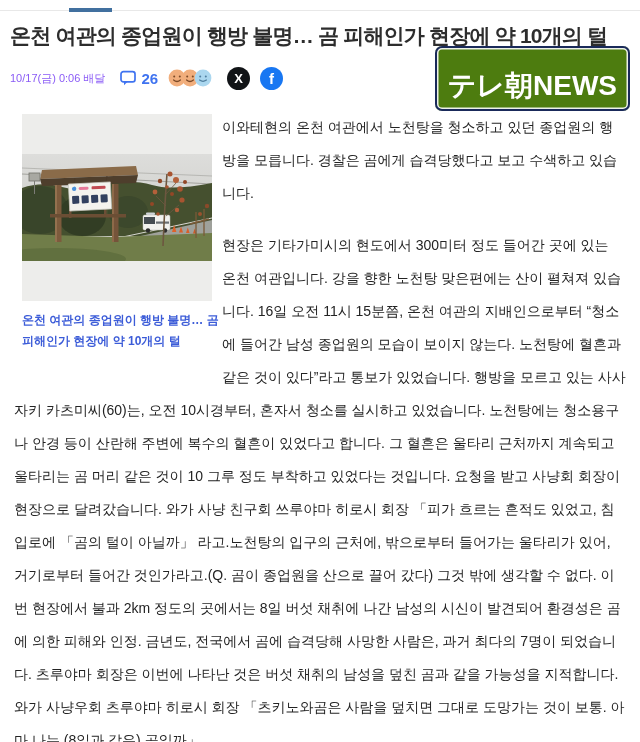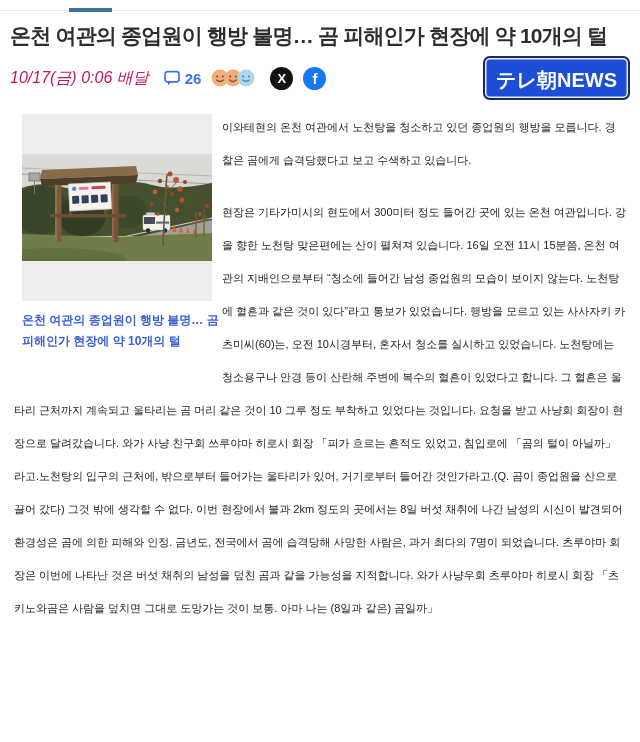--- a/index.html
+++ b/index.html
@@ -16,57 +16,57 @@
 
   .content { padding: 0 10px; }
 
   h1.title {
     margin: 12px 0 0 0;
     font-size: 21px; line-height: 1.25; font-weight: 800;
     color: #2d2d2d; letter-spacing: -0.8px;
   }
 
   .meta-row { display: flex; align-items: center; margin-top: 9px; height: 40px; }
-  .date { font-size: 16px; color: #be185d; white-space: nowrap; font-style: italic; }
+  .date { font-size: 11px; color: #8b5cf6; white-space: nowrap; }
   .comments { display: flex; align-items: center; gap: 4px; margin-left: 14px; cursor: pointer; }
   .comments .count { font-size: 15px; font-weight: 600; color: #3f73f0; }
   .reactions { display: flex; align-items: center; margin-left: 10px; }
   .reactions svg { display: block; }
   .reactions svg:nth-child(2) { margin-left: -5px; }
   .reactions svg:nth-child(3) { margin-left: -5px; }
   .icon-circle {
     width: 23px; height: 23px; border-radius: 50%;
     display: flex; align-items: center; justify-content: center;
     color: #fff; font-weight: 800; cursor: pointer; user-select: none;
   }
   .icon-x { background: #111417; font-size: 13px; margin-left: 15px; }
   .icon-fb { background: #1877f2; font-size: 15px; margin-left: 10px; }
 
   .brand {
     margin-left: auto;
-    background: #1d4ed8; color: #fff;
-    font-weight: 800; font-size: 20px; letter-spacing: 0;
-    padding: 11px 13px 6px 13px; border-radius: 7px;
+    background: #4d7c0f; color: #fff;
+    font-weight: 800; font-size: 28px; letter-spacing: 0;
+    padding: 21px 13px 6px 13px; border-radius: 7px;
     box-shadow: inset 0 0 0 2px #1a2a5a, inset 0 0 0 3.5px rgba(255,255,255,0.9);
     cursor: pointer; white-space: nowrap;
   }
 
   .article { margin-top: 13px; }
   figure.photo-block { float: left; width: 190px; margin: 3px 10px 36px 12px; }
   .thumb {
     width: 190px; height: 187px; background: #ededeb;
     display: flex; align-items: center; justify-content: center; cursor: pointer;
   }
   .thumb svg { display: block; }
   figcaption.caption {
     width: 204px; margin-top: 9px;
     font-size: 12px; font-weight: 700; color: #3c5cd8; line-height: 21px;
   }
 
-  .article p { margin: 4px; font-size: 11px; line-height: 33px; color: #232323; word-break: normal; }
+  .article p { margin: 4px; font-size: 14px; line-height: 33px; color: #232323; word-break: normal; }
   p.lead { margin-bottom: 19px; }
   p.img-link { margin-bottom: 19px; }
   p.img-link a { color: #7e46c0; text-decoration: none; cursor: pointer; }
 </style>
 </head>
 <body>
 
 <div class="page">
 
   <div class="topbar">

